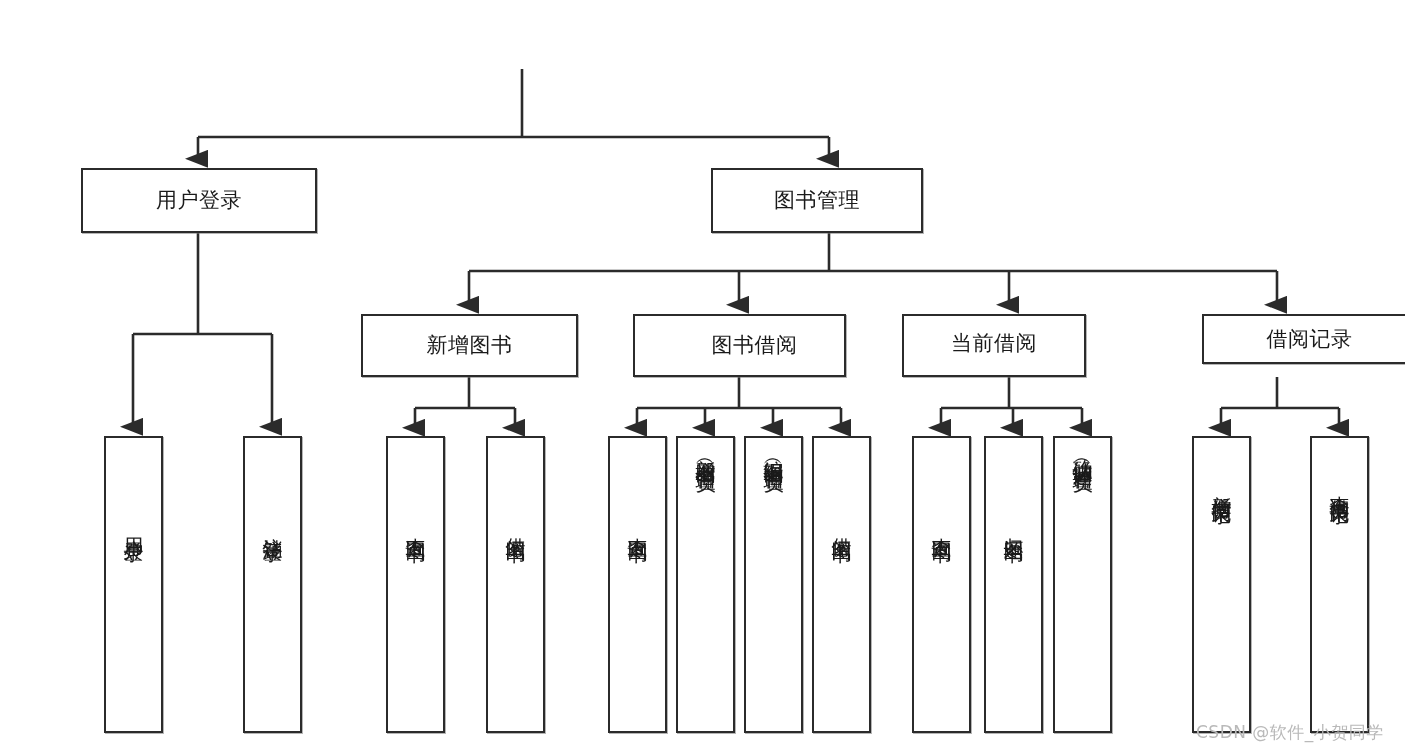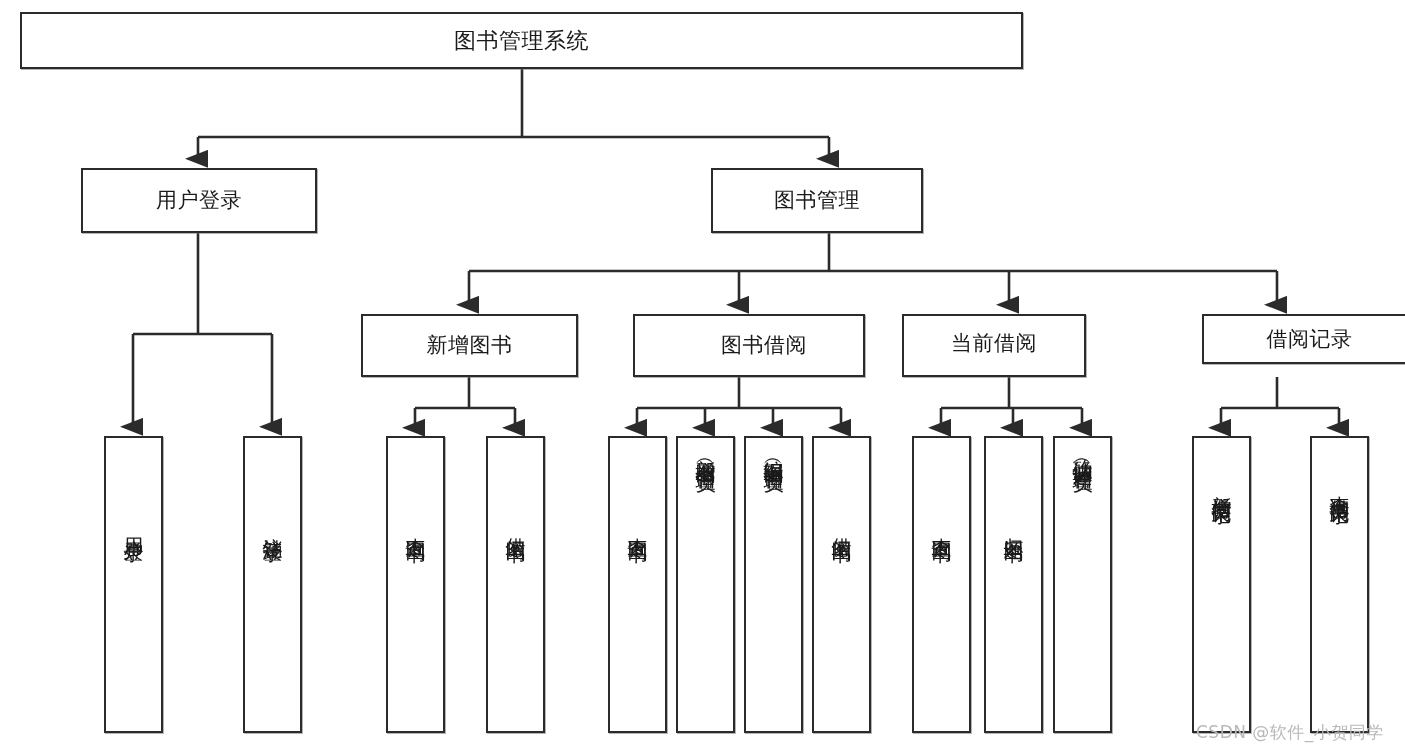--- a/index.html
+++ b/index.html
@@ -114,35 +114,32 @@
       <path d="M1013,408 L1013,427" marker-end="url(#arrow)"></path>
       <path d="M1082,408 L1082,427" marker-end="url(#arrow)"></path>
 
       <path d="M1277,377 L1277,408"></path>
       <path d="M1221,408 L1339,408"></path>
       <path d="M1221,408 L1221,427" marker-end="url(#arrow)"></path>
       <path d="M1339,408 L1339,427" marker-end="url(#arrow)"></path>
     </g>
   </svg>
 
-  <div class="node horiz root" style="left:20px; top:12px; width:1003px; height:57px;">
-    <span class="label">图书管理系统</span>
-  </div>
 
   <div class="node horiz" style="left:81px; top:168px; width:236px; height:65px;">
     <span class="label">用户登录</span>
   </div>
   <div class="node horiz" style="left:711px; top:168px; width:212px; height:65px;">
     <span class="label">图书管理</span>
   </div>
 
   <div class="node horiz" style="left:361px; top:314px; width:217px; height:63px;">
     <span class="label">新增图书</span>
   </div>
-  <div class="node horiz" style="left:633px; top:314px; width:232px; height:63px;padding-left:30px;">
+  <div class="node horiz" style="left:633px; top:314px; width:213px; height:63px;padding-left:30px;">
     <span class="label">图书借阅</span>
   </div>
   <div class="node horiz" style="left:902px; top:314px; width:184px; height:63px;font-family:Liberation Mono, monospace;">
     <span class="label">当前借阅</span>
   </div>
   <div class="node horiz" style="left:1170px; top:314px; width:215px; height:50px;margin-left:32px;">
     <span class="label">借阅记录</span>
   </div>
 
   <div class="node vert" style="left:104px; top:436px; width:59px; height:297px; padding-top:84px;">

